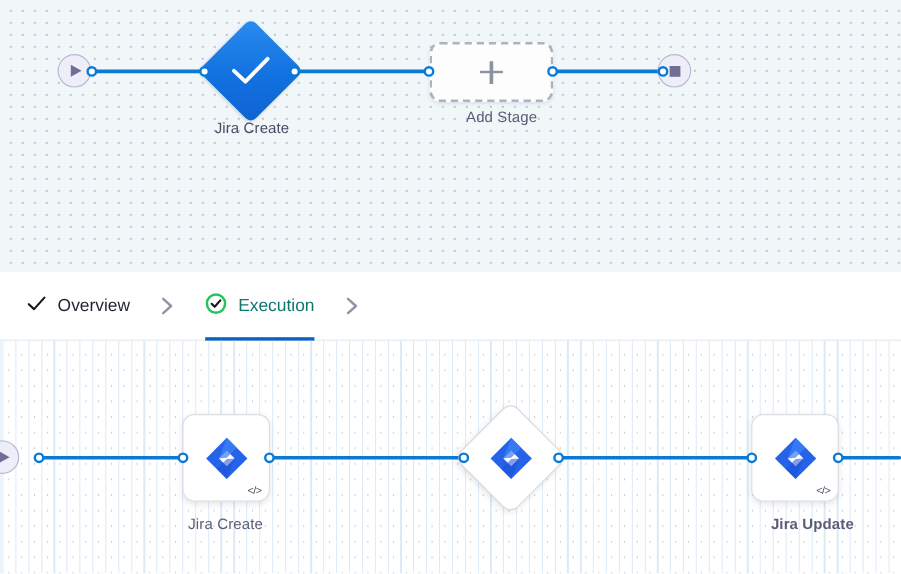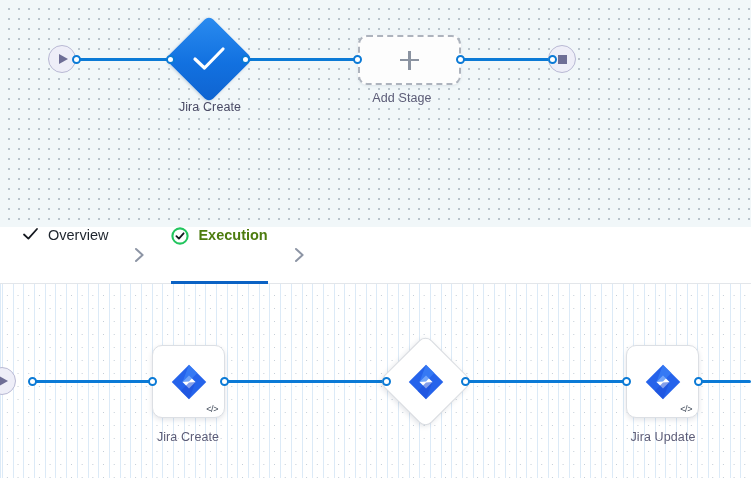--- a/index.html
+++ b/index.html
@@ -164,31 +164,32 @@
     height: 57px;
     background: #ffffff;
     border-bottom: 1px solid #e3e6ea;
     box-sizing: border-box;
     display: flex;
     align-items: center;
     padding-left: 22px;
   }
   .tab {
     display: flex;
+    align-items: center;
     height: 57px;
     box-sizing: border-box;
     cursor: pointer;
     gap: 9px;
     position: relative;
   }
   .tab-label {
     font-size: 14.5px;
     color: #1e252e;
   }
-  .tab.active .tab-label { color: #4d7c0f; font-weight: 700; }
+  .tab.active .tab-label { color: #0f766e; font-weight: 400; }
   .tab.active:after {
     content: "";
     position: absolute;
     left: 0; right: 0;
     bottom: 0;
     height: 3px;
     background: #0b62c4;
   }
   .chev {
     margin: 0 26px;
@@ -270,21 +271,21 @@
       </div>
     </div>
     <div class="port" style="left:241px; top:55px;"></div>
     <div class="node-label dark" style="left:150px; top:100px; width:120px;">Jira Create</div>
 
     <div class="port" style="left:353px; top:55px;"></div>
     <div class="add-stage" style="left:358px; top:35px;">
       <div class="plus"></div>
     </div>
     <div class="port" style="left:456px; top:55px;"></div>
-    <div class="node-label" style="left:342px; top:91px; width:120px;">Add Stage</div>
+    <div class="node-label" style="left:358px; top:91px; width:120px;">Add Stage</div>
 
     <div class="port" style="left:548px; top:55px;"></div>
     <div class="terminal" style="left:548px; top:45px;">
       <div class="stop-sq"></div>
     </div>
   </div>
 
   <div class="tabbar">
 
     <div class="tab">
@@ -366,16 +367,16 @@
         <svg width="38" height="38" viewBox="0 0 32 32" fill="none" xmlns="http://www.w3.org/2000/svg">
           <path d="M16 1.5 L30.5 16 L16 30.5 L1.5 16 Z" fill="#2563eb"></path>
           <path d="M16 10.5 L21.5 16 L16 21.5 L10.5 16 Z" fill="#ffffff"></path>
           <path d="M16 1.5 L23 8.5 L16 15.5 L10.5 16 Z" fill="#3b82f6" opacity="0.72"></path>
           <path d="M16 16.5 L21.5 16 L16 30.5 L9 23.5 Z" fill="#1d4ed8" opacity="0.55"></path>
         </svg>
       </div>
       <span class="code-badge">&lt;/&gt;</span>
     </div>
     <div class="port" style="left:694px; top:93px;"></div>
-    <div class="node-label" style="left:603px; top:146px; width:120px;">Jira Update</div>
+    <div class="node-label" style="left:617px; top:146px; width:120px;font-weight:bold;">Jira Update</div>
   </div>
 
 </div>
 
 </body></html>

